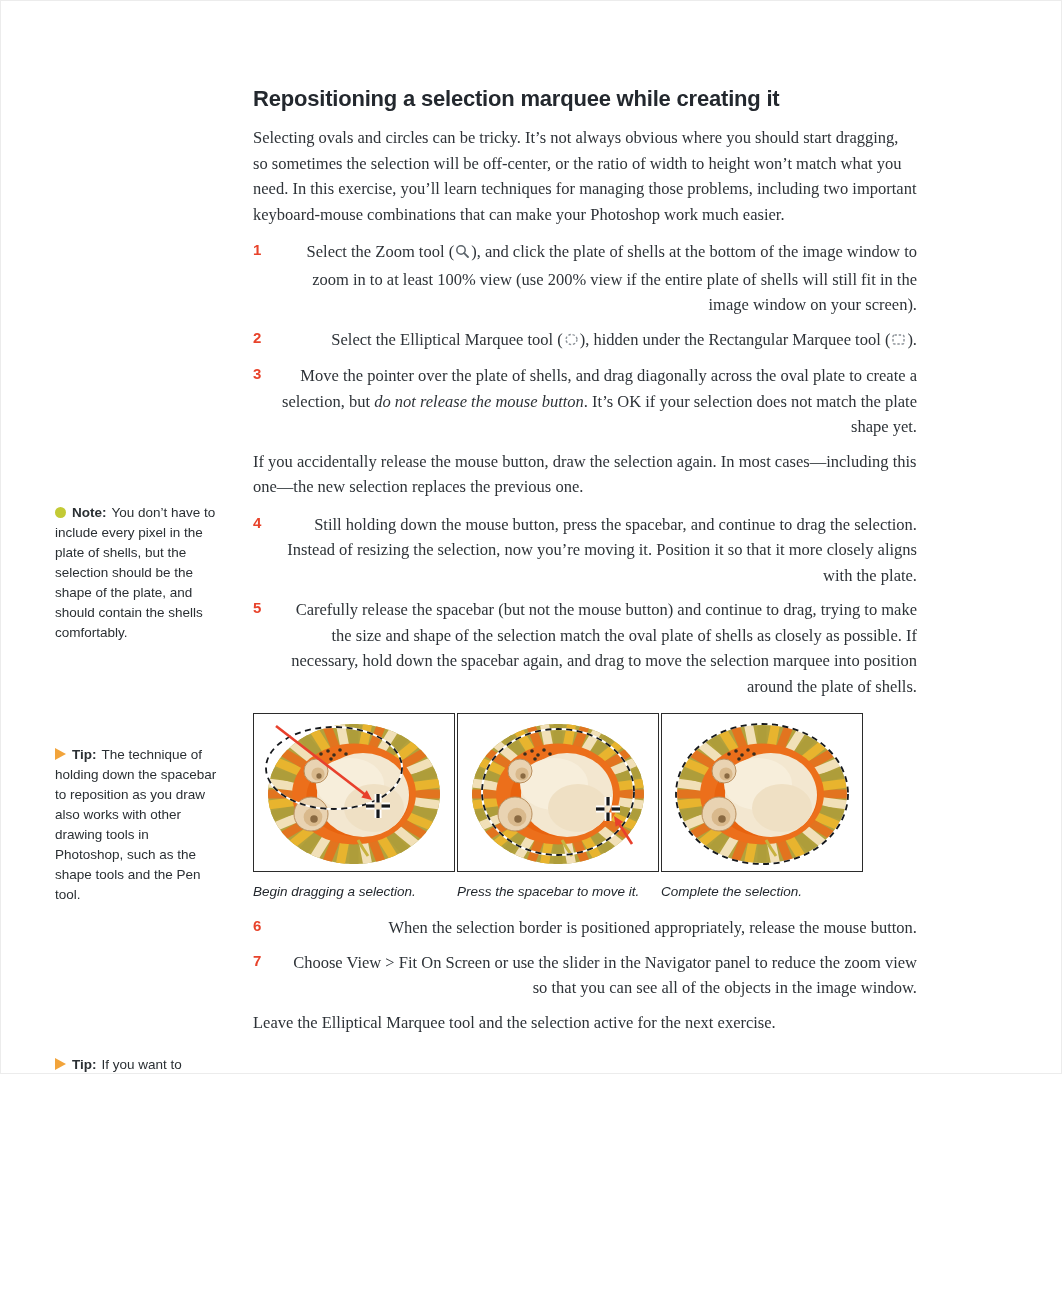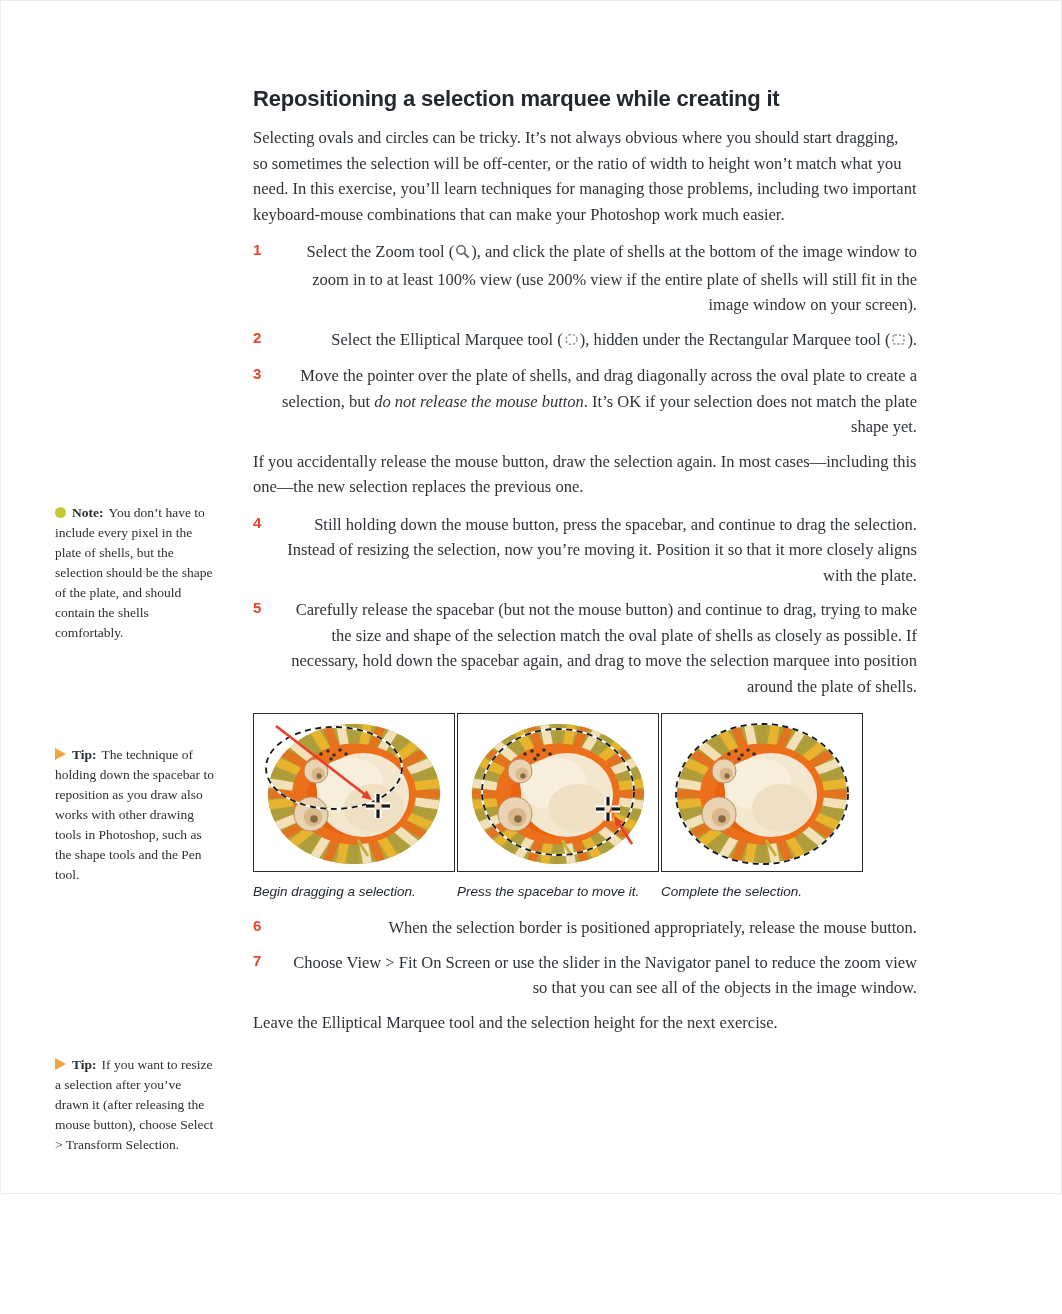--- a/index.html
+++ b/index.html
@@ -1,37 +1,37 @@
 <!DOCTYPE html>
 <html><head>
 <meta charset="utf-8">
 <style>
   html,body{margin:0;padding:0;background:#fff;}
-  .page{position:relative;width:1062px;height:1194px;background:#ffffff;overflow:hidden;
+  .page{position:relative;width:1062px;height:1074px;background:#ffffff;overflow:hidden;
         font-family:"Liberation Serif",serif;color:#2e3338;box-shadow:inset 0 0 0 1px #ececec;}
   
   .main{position:absolute;left:253px;top:86px;width:664px;}
   .main h1{font-family:"Liberation Sans",sans-serif;font-weight:bold;font-size:22px;
            color:#23282e;margin:0 0 13px 0;letter-spacing:-0.2px;}
   .main p{font-size:16.5px;line-height:25.5px;margin:0 0 12px 0;}
   .steps{list-style:none;margin:2px 0 0 0;padding:0;}
   .steps li{display:flex;margin:0 0 9px 0;}
   .steps .num{flex:0 0 26px;font-family:"Liberation Sans",sans-serif;font-weight:bold;
               font-size:15px;color:#e8432b;padding-top:2px;}
   .steps .stext{flex:1;font-size:16.5px;line-height:25.5px;text-align:right;}
   .stext em{font-style:italic;}
   .tool-icon{display:inline-block;vertical-align:-2px;margin:0 1px;}
   
   .figrow{display:flex;gap:2px;margin:14px 0 16px 0;}
   .figure{width:202px;}
   .figbox{width:200px;height:157px;border:1px solid #2b2b2b;background:#fff;}
   .figcap{font-family:"Liberation Sans",sans-serif;font-style:italic;font-size:13.5px;
           color:#23282e;margin-top:8px;}
   
-  .side{position:absolute;left:55px;width:163px;font-family:Liberation Serif, serif;
+  .side{position:absolute;left:55px;width:163px;font-family:Liberation Sans, sans-serif;
         font-size:13.5px;line-height:20px;color:#2a2f33;}
   .side b{margin-right:5px;}
   .bullet{display:inline-block;width:11px;height:11px;border-radius:50%;
           background:#c3ca35;margin-right:6px;vertical-align:-1px;}
   .tri{display:inline-block;width:0;height:0;border-left:11px solid #f2a43b;
        border-top:6px solid transparent;border-bottom:6px solid transparent;
        margin-right:6px;vertical-align:-1px;}
   
   .footer{position:absolute;left:55px;top:1248px;font-family:"Liberation Sans",sans-serif;
           color:#2e3338;}
@@ -335,21 +335,21 @@
       <li>
         <span class="num">6</span>
         <span class="stext">When the selection border is positioned appropriately, release the mouse button.</span>
       </li>
       <li>
         <span class="num">7</span>
         <span class="stext">Choose View &gt; Fit On Screen or use the slider in the Navigator panel to reduce the zoom view so that you can see all of the objects in the image window.</span>
       </li>
     </ol>
 
-    <p>Leave the Elliptical Marquee tool and the selection height for the next exercise.</p>
+    <p>Leave the Elliptical Marquee tool and the selection active for the next exercise.</p>
   </div>
 
   <div class="side" style="top:503px;">
     <span class="bullet"></span><b>Note:</b><span>You don’t have to include every pixel in the plate of shells, but the selection should be the shape of the plate, and should contain the shells comfortably.</span>
   </div>
   <div class="side" style="top:745px;">
     <span class="tri"></span><b>Tip:</b><span>The technique of holding down the spacebar to reposition as you draw also works with other drawing tools in Photoshop, such as the shape tools and the Pen tool.</span>
   </div>
   <div class="side" style="top:1055px;">
     <span class="tri"></span><b>Tip:</b><span>If you want to resize a selection after you’ve drawn it (after releasing the mouse button), choose Select &gt; Transform Selection.</span>

